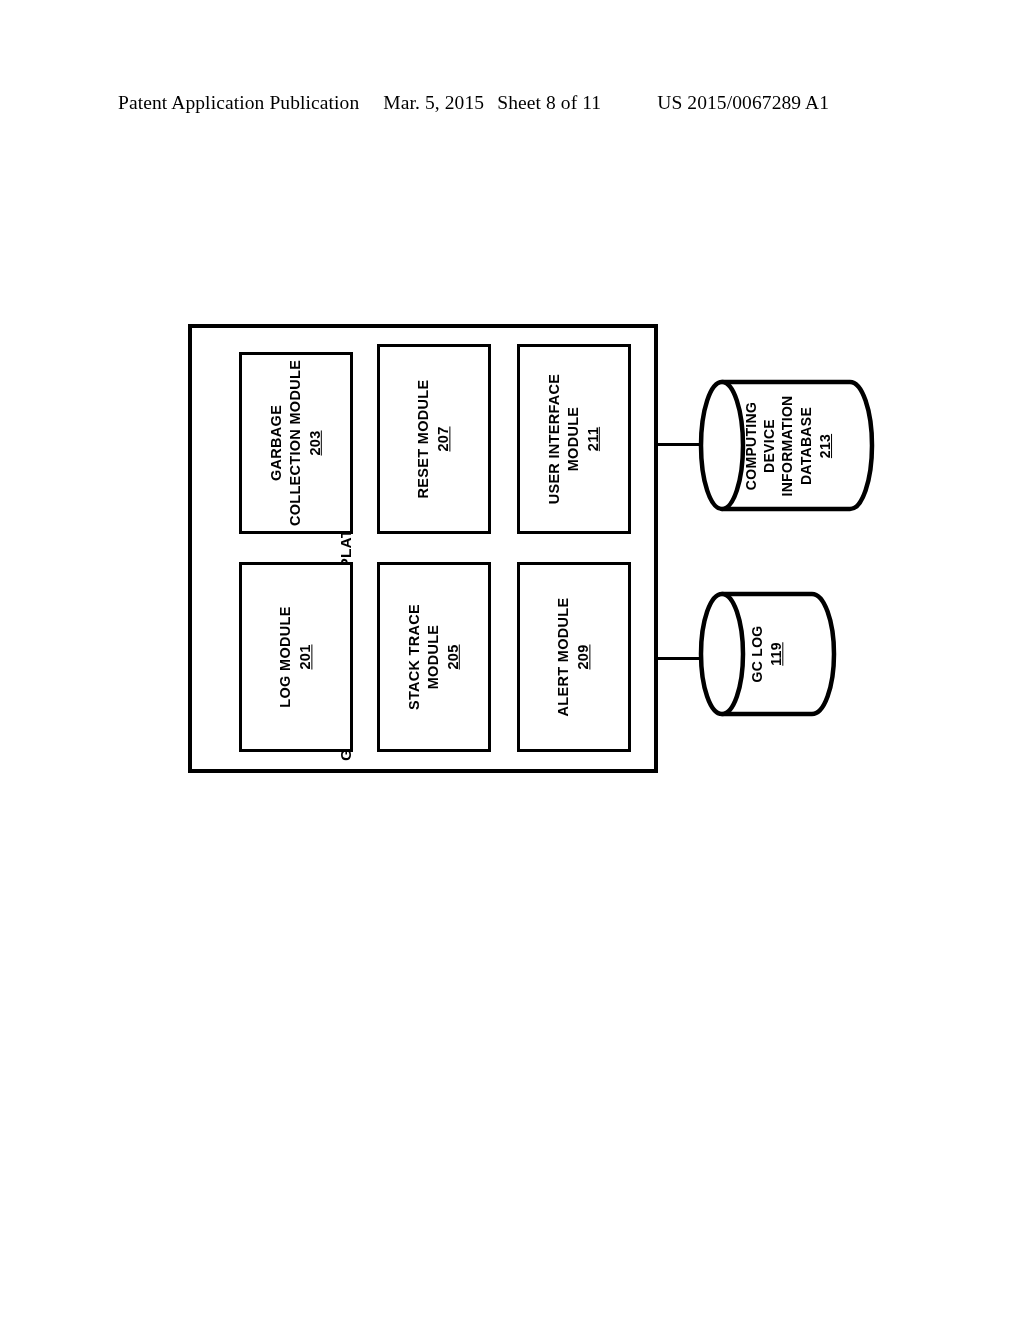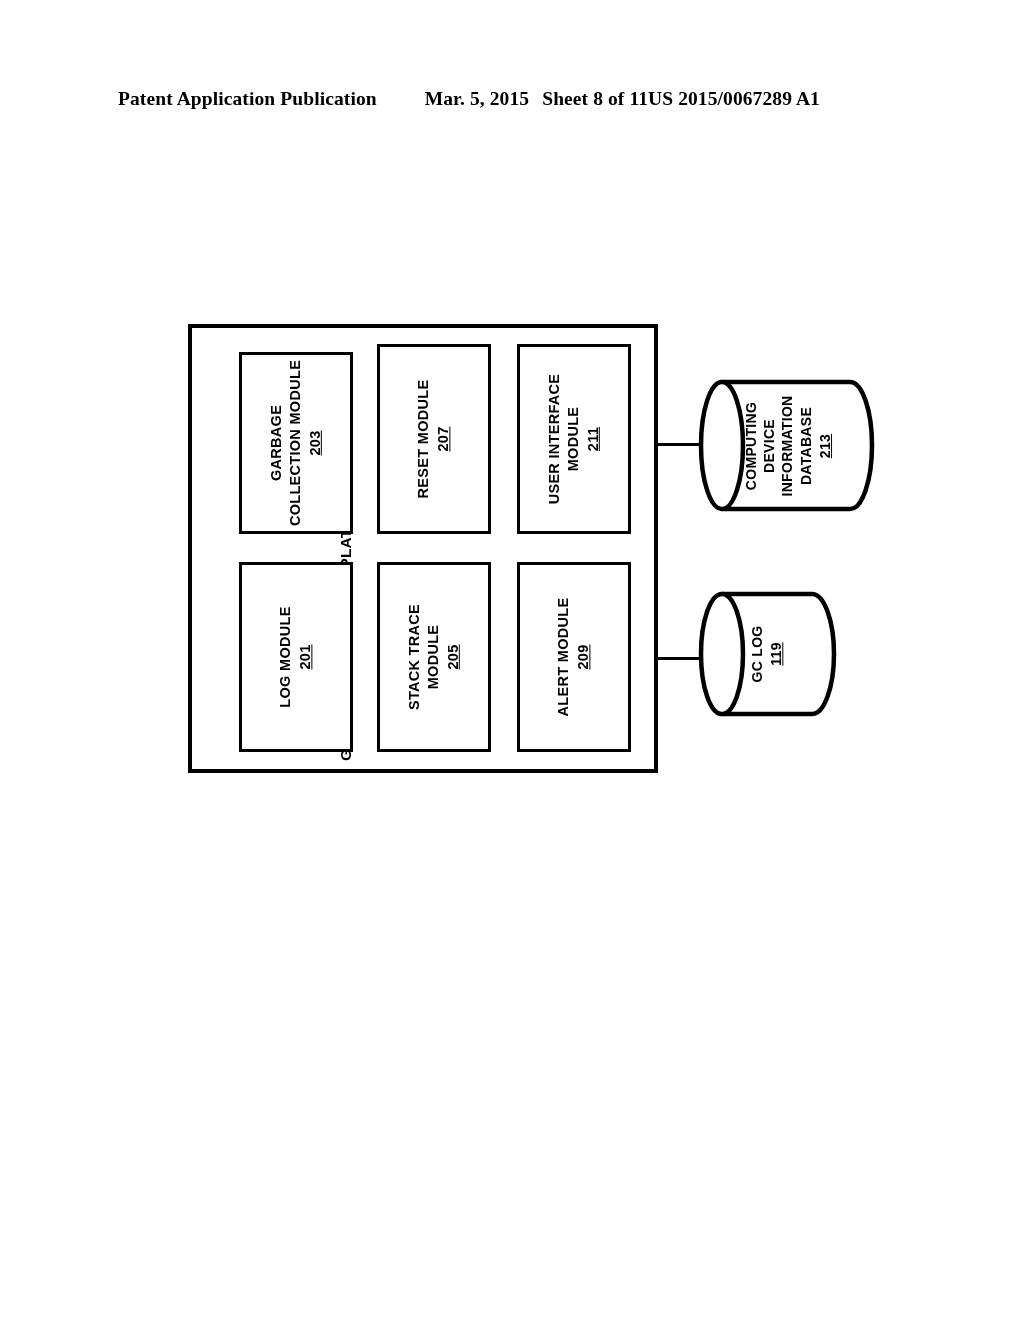--- a/index.html
+++ b/index.html
@@ -22,31 +22,31 @@
   }
 
   
   .page-header {
     position: absolute;
     top: 88px;
     left: 118px;
     width: 790px;
     height: 26px;
     display: flex;
-    align-items: flex-start;
+    align-items: flex-end;
     font-family: "Liberation Serif", serif;
-    font-weight: bold;
+    font-weight: normal;
     font-size: 19.5px;
     letter-spacing: 0.1px;
     white-space: nowrap;
   }
   .hdr-pub   { }
-  .hdr-date  { margin-left: 48px; }
+  .hdr-date  { margin-left: 24px; }
   .hdr-sheet { margin-left: 13px; }
-  .hdr-num   { }
+  .hdr-num   { margin-left: 56px; }
 
   
   .platform-box {
     position: absolute;
     left: 188px;
     top: 324px;
     width: 470px;
     height: 449px;
     border: 4px solid #000;
     box-sizing: border-box;

